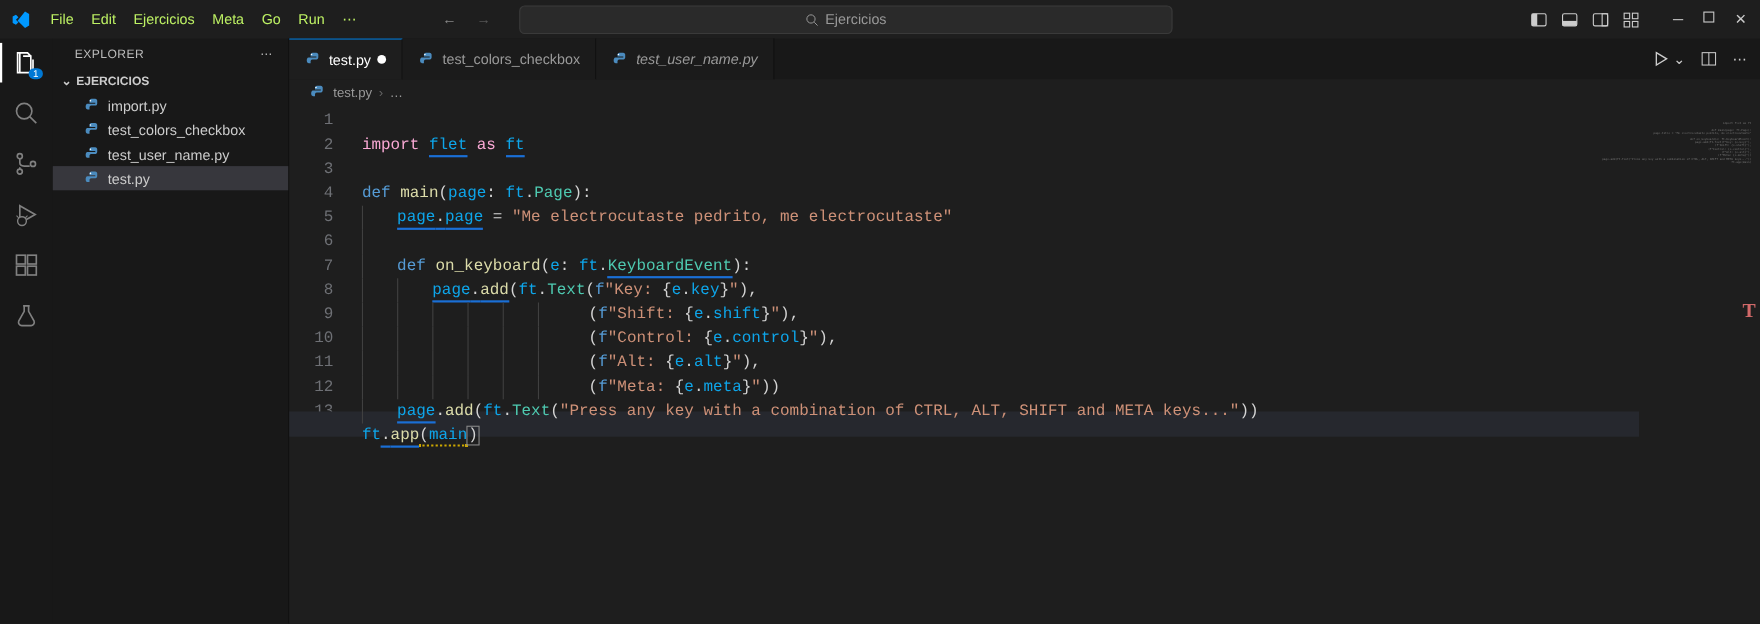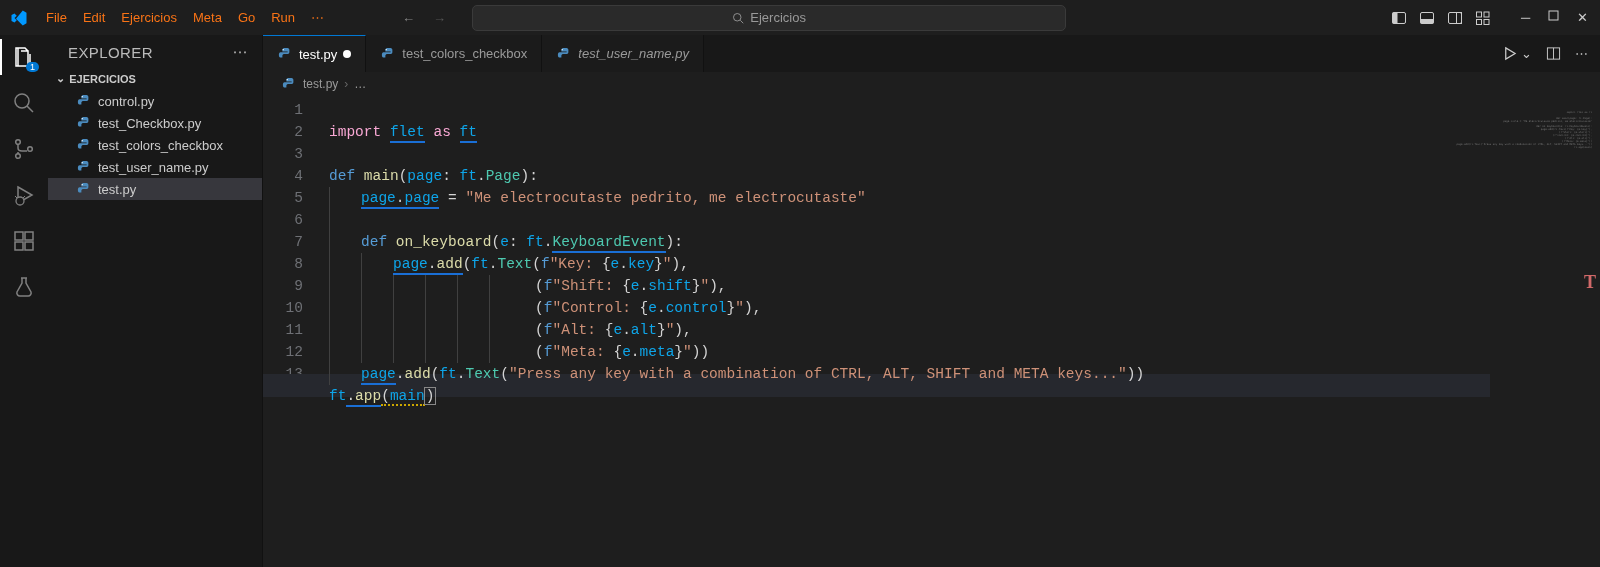--- a/index.html
+++ b/index.html
@@ -3,40 +3,40 @@
 <meta charset="utf-8">
 <style>
   * { margin:0; padding:0; box-sizing:border-box; }
   html, body { width:1600px; height:567px; background:#1e1e1e; color:#cccccc; font-family:"Segoe UI",Arial,sans-serif; font-size:13px; overflow:hidden; }
   .root { display:flex; flex-direction:column; height:100%; }
 
   
   .titlebar { height:35px; background:#1e1e1e; display:flex; align-items:center; padding:0 6px; }
   .titlebar .logo { width:26px; display:flex; justify-content:center; align-items:center; }
   .menu { display:flex; margin-left:6px; }
-  .menu-item { padding:4px 8px; cursor:pointer; color:#f97316; }
+  .menu-item { padding:4px 8px; cursor:pointer; color:#bef264; }
   .nav-arrows { display:flex; gap:18px; margin-left:70px; color:#888; }
   .nav-arrows .arr { cursor:pointer; }
   .search { margin-left:26px; width:594px; height:26px; background:#2a2a2a; border:1px solid #3a3a3a; border-radius:5px; display:flex; align-items:center; justify-content:center; color:#999; gap:6px;}
   .titlebar-right { margin-left:auto; display:flex; align-items:center; gap:14px; }
   .layout-icons { display:flex; gap:12px; color:#ccc; }
   .layout-icons span { cursor:pointer; }
   .window-controls { display:flex; gap:18px; margin-left:16px; margin-right:6px; color:#ccc; }
   .window-controls span { cursor:pointer; }
 
   
   .body { flex:1; display:flex; min-height:0; }
   .activitybar { width:48px; background:#181818; display:flex; flex-direction:column; align-items:center; padding-top:10px; gap:22px; }
   .activitybar .ai { color:#808080; cursor:pointer; position:relative; width:24px; height:24px; display:flex; align-items:center; justify-content:center; }
   .activitybar .ai.active { color:#fff; }
   .activitybar .ai.active::before { content:""; position:absolute; left:-12px; top:-6px; width:2px; height:36px; background:#fff; }
   .badge { position:absolute; bottom:-3px; right:-3px; background:#0078d4; color:#fff; border-radius:8px; font-size:9px; padding:0 4px; }
 
   .sidebar { width:215px; background:#181818; display:flex; flex-direction:column; border-right:1px solid #111; }
-  .sidebar-head { display:flex; align-items:center; padding:8px 14px 8px 20px; font-size:15px; color:#bbb; letter-spacing:0.4px; }
+  .sidebar-head { display:flex; align-items:center; padding:8px 14px 8px 20px; font-size:11px; color:#bbb; letter-spacing:0.4px; }
   .sidebar-head .dots { margin-left:auto; cursor:pointer; }
   .folder-head { display:flex; align-items:center; padding:3px 8px; font-weight:bold; font-size:11px; color:#ccc; gap:4px;}
   .files { padding:2px 0; }
   .file { display:flex; align-items:center; padding:2px 10px 2px 28px; cursor:pointer; height:22px; gap:6px;}
   .file.selected { background:#37373d; }
   .file-icon { width:16px; height:16px; display:inline-flex; align-items:center; justify-content:center; }
 
   
   .editor { flex:1; display:flex; flex-direction:column; background:#1e1e1e; min-width:0;}
   .tabbar { height:37px; display:flex; align-items:stretch; background:#181818; }
@@ -201,30 +201,21 @@
         <span>EJERCICIOS</span>
       </div>
       <div class="files">
         <div class="file">
             <span class="file-icon">
               <svg width="14" height="14" viewBox="0 0 16 16">
                 <path fill="#4b8bbe" d="M8 1c-3 0-3 2-3 2v2h6v1H3s-2 0-2 3 2 3 2 3h2v-2s0-2 2-2h4s2 0 2-2V3s0-2-3-2H8z"></path>
                 <circle cx="6" cy="3" r="0.8" fill="#fff"></circle>
               </svg>
             </span>
-            <span>control.py</span>
-          </div>
-        <div class="file">
-            <span class="file-icon">
-              <svg width="14" height="14" viewBox="0 0 16 16">
-                <path fill="#4b8bbe" d="M8 1c-3 0-3 2-3 2v2h6v1H3s-2 0-2 3 2 3 2 3h2v-2s0-2 2-2h4s2 0 2-2V3s0-2-3-2H8z"></path>
-                <circle cx="6" cy="3" r="0.8" fill="#fff"></circle>
-              </svg>
-            </span>
-            <span>test_Checkbox.py</span>
+            <span>import.py</span>
           </div>
         <div class="file">
             <span class="file-icon">
               <svg width="14" height="14" viewBox="0 0 16 16">
                 <path fill="#4b8bbe" d="M8 1c-3 0-3 2-3 2v2h6v1H3s-2 0-2 3 2 3 2 3h2v-2s0-2 2-2h4s2 0 2-2V3s0-2-3-2H8z"></path>
                 <circle cx="6" cy="3" r="0.8" fill="#fff"></circle>
               </svg>
             </span>
             <span>test_colors_checkbox</span>
           </div>

